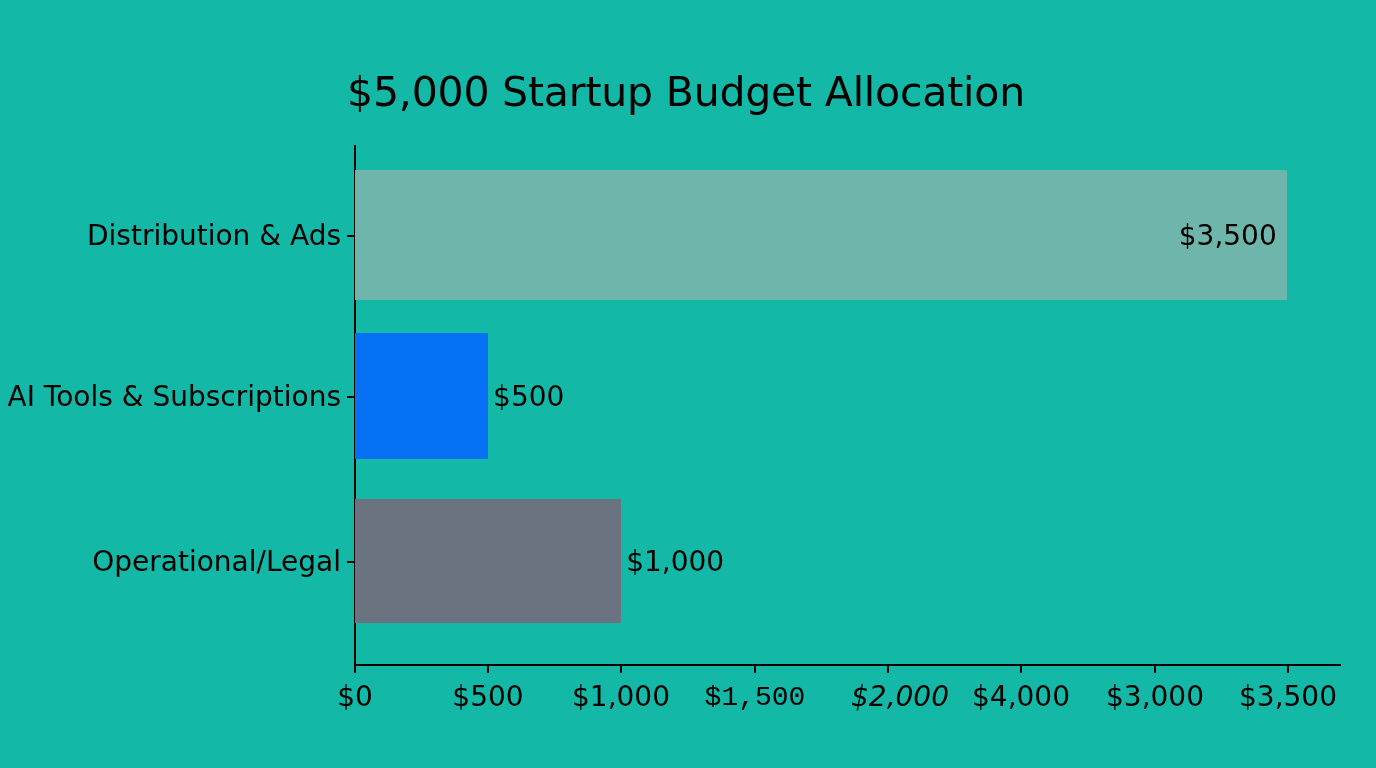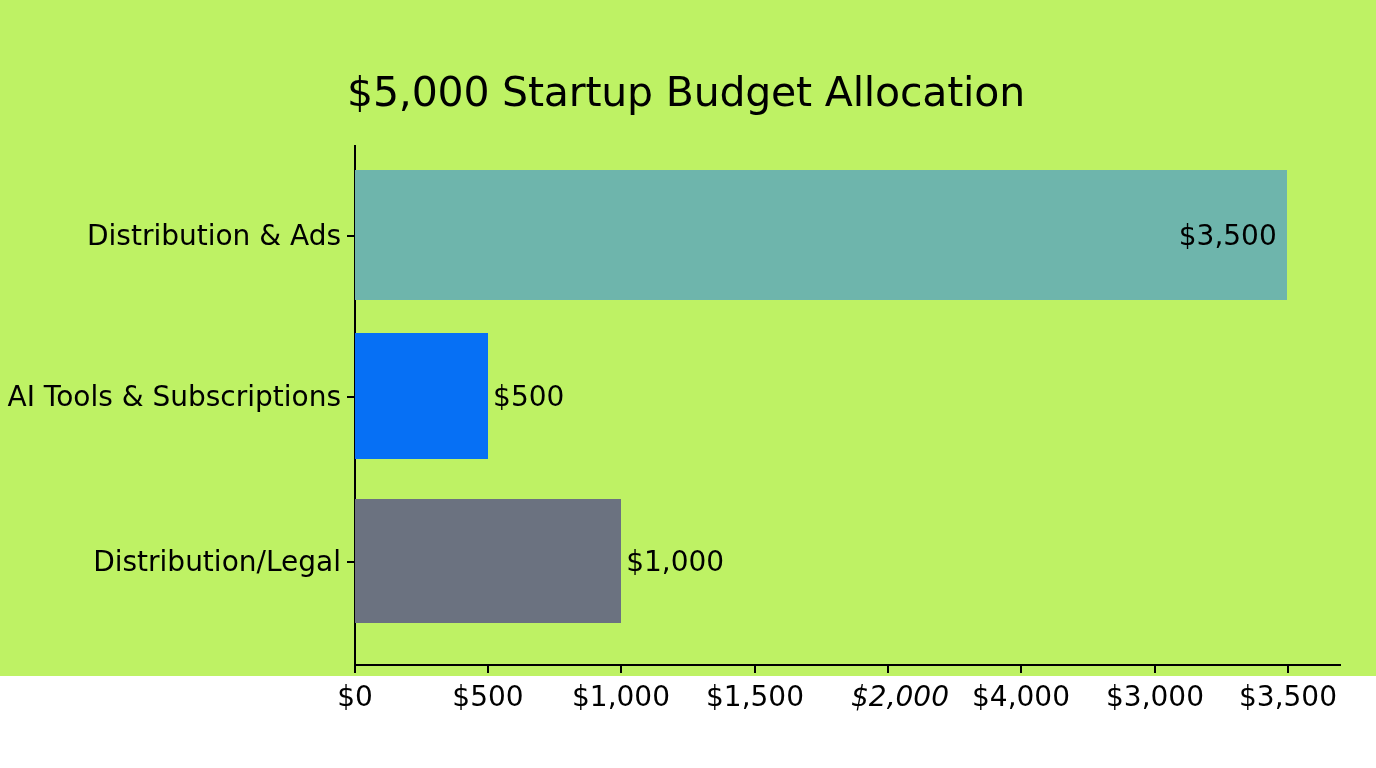--- a/index.html
+++ b/index.html
@@ -14,22 +14,22 @@
     color: #000000;
     overflow: hidden;
     position: relative;
   }
 
   #figure {
     position: absolute;
     left: 0;
     top: 0;
     width: 1376px;
-    height: 676px;
-    background: #bef264;
+    height: 768px;
+    background: #14b8a6;
   }
 
   
   #chart-title {
     position: absolute;
     left: 0;
     top: 72px;
     width: 1376px;
     text-align: center;
     font-size: 41px;
@@ -146,34 +146,34 @@
     <div class="ytick-label" style="top:90px;">Distribution &amp; Ads</div>
 
     <div class="bar" style="top: 188px; height: 126px; width: 133.108px; background: rgb(6, 112, 245);"></div>
     <div class="bar-label-out" style="top: 251px; left: 138.108px;">$500</div>
     <div class="ytick-mark" style="top:251px;"></div>
     <div class="ytick-label" style="top:251px;">AI Tools &amp; Subscriptions</div>
 
     <div class="bar" style="top: 354px; height: 124px; width: 266.216px; background: rgb(107, 114, 128);"></div>
     <div class="bar-label-out" style="top: 416px; left: 271.216px;">$1,000</div>
     <div class="ytick-mark" style="top:416px;"></div>
-    <div class="ytick-label" style="top:416px;">Distribution/Legal</div>
+    <div class="ytick-label" style="top:416px;">Operational/Legal</div>
 
     <div class="xtick" style="left:-1px;"></div>
     <div class="xtick" style="left:132px;"></div>
     <div class="xtick" style="left:265px;"></div>
     <div class="xtick" style="left:399px;"></div>
     <div class="xtick" style="left:532px;"></div>
     <div class="xtick" style="left:665px;"></div>
     <div class="xtick" style="left:799px;"></div>
     <div class="xtick" style="left:932px;"></div>
 
     <div class="xtick-label" style="left:0px;">$0</div>
     <div class="xtick-label" style="left:133px;">$500</div>
     <div class="xtick-label" style="left:266px;">$1,000</div>
-    <div class="xtick-label" style="left:400px;">$1,500</div>
+    <div class="xtick-label" style="left:400px;font-family:Liberation Mono, monospace;">$1,500</div>
     <div class="xtick-label" style="left:545px;font-style:italic;">$2,000</div>
     <div class="xtick-label" style="left:666px;">$4,000</div>
     <div class="xtick-label" style="left:800px;margin-top:36px;">$3,000</div>
     <div class="xtick-label" style="left:933px;">$3,500</div>
 
   </div>
 </div>
 
 </body></html>

